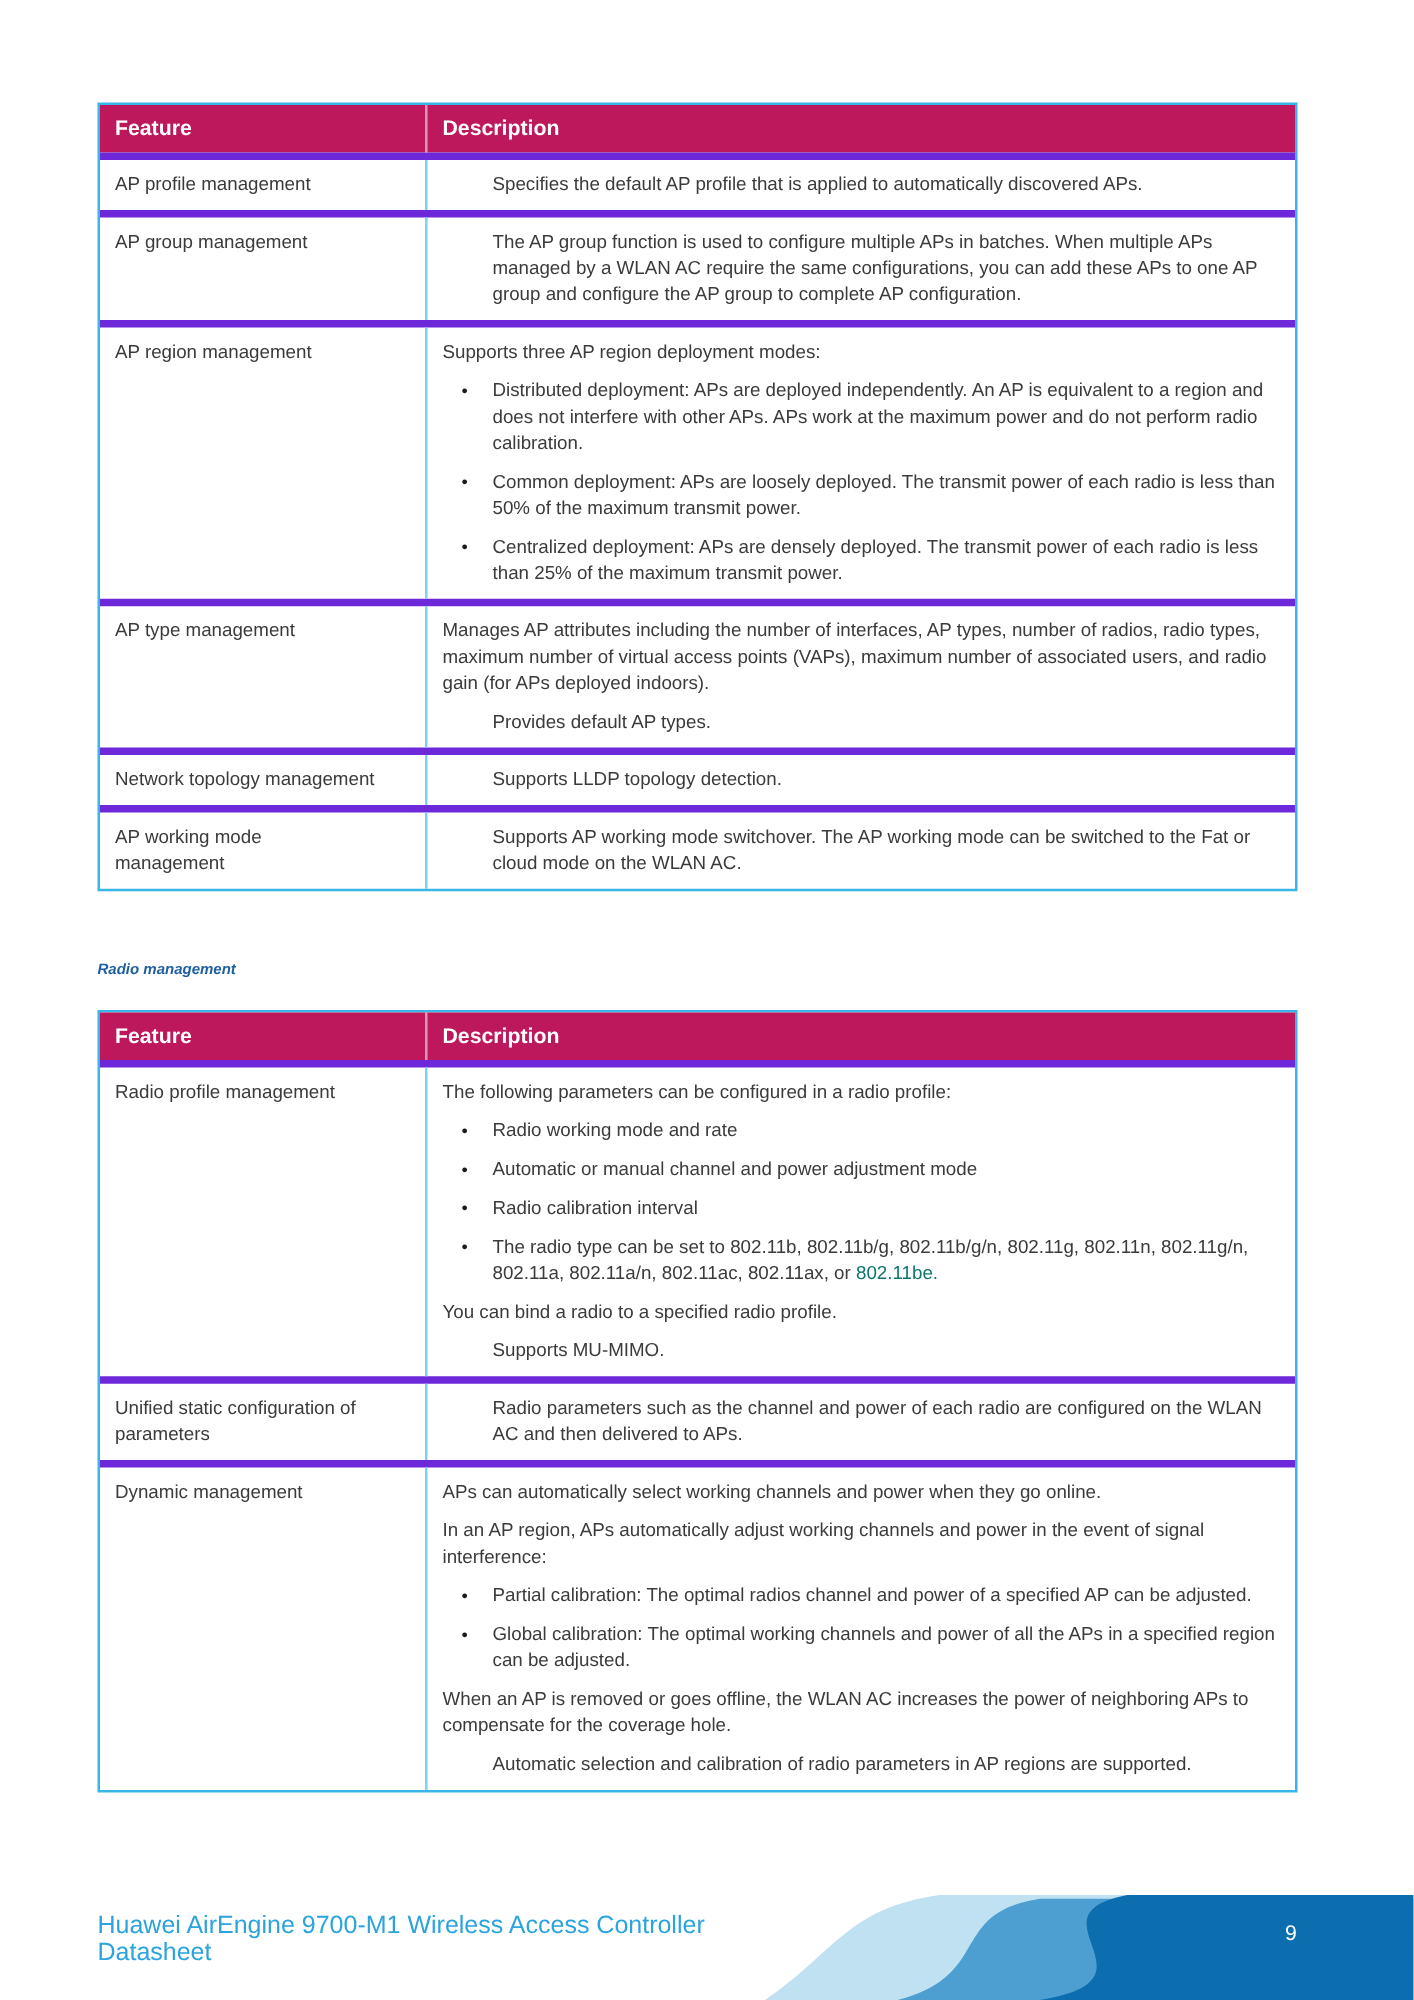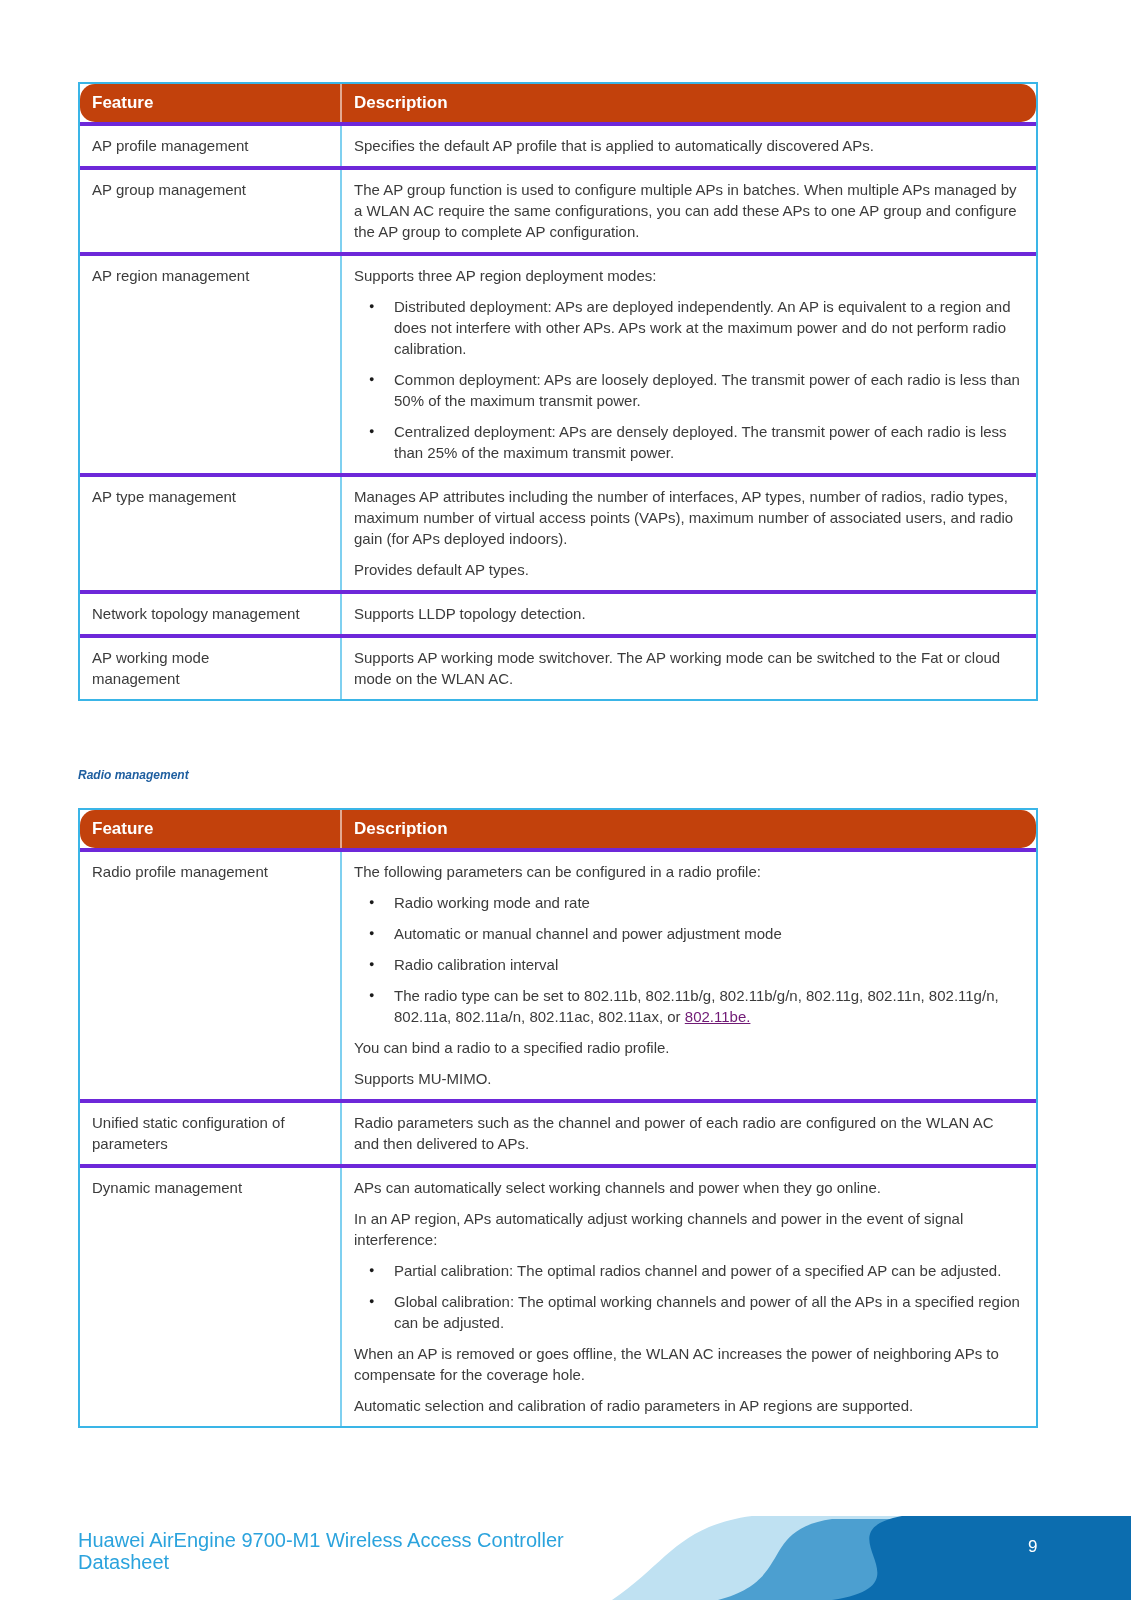--- a/index.html
+++ b/index.html
@@ -11,42 +11,42 @@
     font-family:"Liberation Sans", sans-serif;
     color:#3b3b3b;
   }
   
   .doc-table{
     position:absolute;left:78px;width:960px;
     border:2px solid #3ab5e7;
     box-sizing:border-box;
     background:#ffffff;
   }
-  .thead{display:flex;background:#c2410c;border-radius:15px;}
+  .thead{display:flex;background:#be185d;}
   .th{
     box-sizing:border-box;
     padding:8px 12px 9px 12px;
     color:#ffffff;font-weight:bold;font-size:17px;line-height:21px;
   }
   .th.col1{width:262px;border-right:2px solid rgba(255,255,255,0.55);}
   .th.col2{flex:1;}
-  .trow{display:flex;border-top:4px solid #6d28d9;}
+  .trow{display:flex;border-top:6px solid #6d28d9;}
   .cell{box-sizing:border-box;padding:9px 16px 10px 12px;font-size:15px;line-height:21px;}
   .cell.feature{width:262px;border-right:2px solid #7fd0f0;white-space:pre-line;}
   .cell.desc{flex:1;}
   .para{margin:0 0 10px 0;}
-  .para:last-child{margin-bottom:0;}
+  .para:last-child{margin-bottom:0;margin-left:40px;}
   .bullet{position:relative;padding-left:40px;margin:0 0 10px 0;}
   .bullet:last-child{margin-bottom:0;}
   .bullet::before{
     content:"\25CF";
     position:absolute;left:15px;top:0px;
     font-size:9px;color:#1a1a1a;
   }
-  .gray{color:#701a75;text-decoration:underline;}
+  .gray{color:#0f766e;}
   
   .section-heading{
     position:absolute;left:78px;top:768px;
     font-size:12px;font-weight:bold;font-style:italic;
     color:#1f5fa0;
   }
   
   .footer-waves{position:absolute;left:0;bottom:0;width:1131px;height:100px;}
   .footer-title{
     position:absolute;left:78px;top:1529px;

